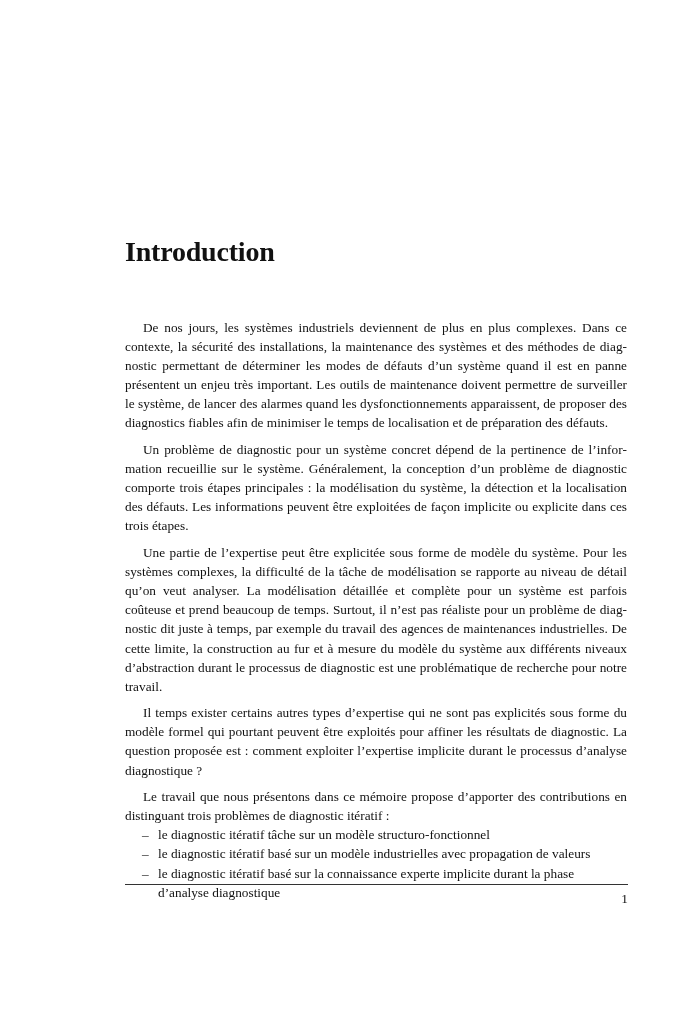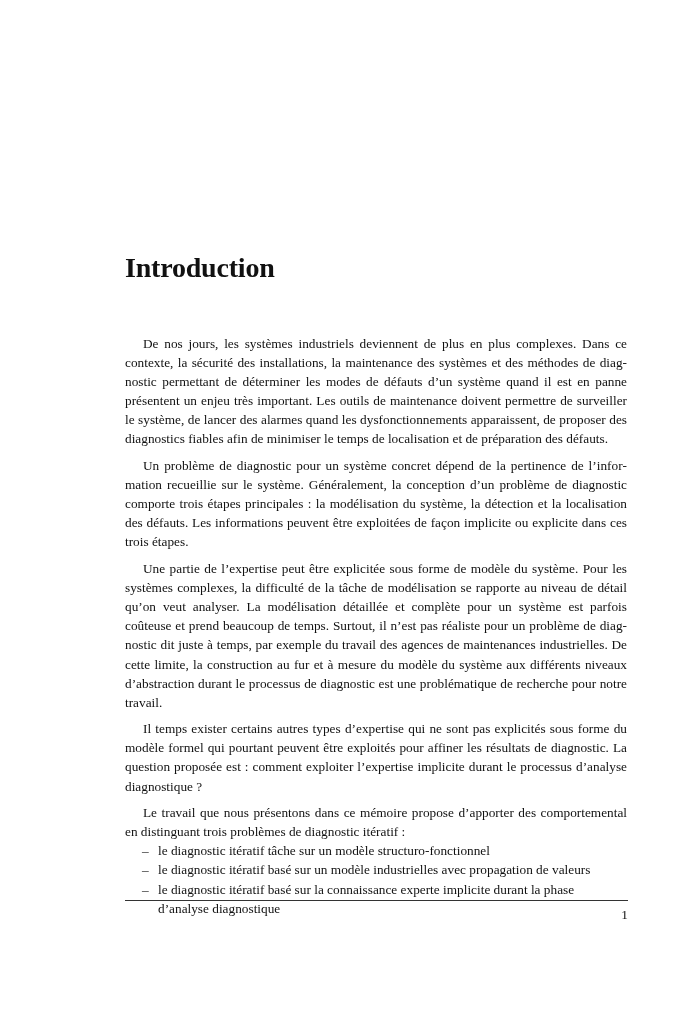--- a/index.html
+++ b/index.html
@@ -10,21 +10,21 @@
     body {
       width: 700px;
       height: 1028px;
       position: relative;
       overflow: hidden;
       font-family: "Liberation Serif", "DejaVu Serif", serif;
       color: #111111;
     }
     .page {
       position: absolute;
-      left: 0; top: 16px;
+      left: 0; top: 0;
       width: 700px;
       height: 1000px;
     }
     .chapter-title {
       position: absolute;
       left: 125px;
       top: 234px;
       margin: 0;
       font-size: 28px;
       font-weight: bold;
@@ -84,21 +84,21 @@
 
 <div class="page">
 
   <h1 class="chapter-title">Introduction</h1>
 
   <div class="body-text">
     <p>De nos jours, les systèmes industriels deviennent de plus en plus complexes. Dans ce contexte, la sécurité des installations, la maintenance des systèmes et des méthodes de diag­nostic permettant de déterminer les modes de défauts d’un système quand il est en panne présentent un enjeu très important. Les outils de maintenance doivent permettre de surveiller le système, de lancer des alarmes quand les dysfonctionnements apparaissent, de proposer des diagnostics fiables afin de minimiser le temps de localisation et de préparation des défauts.</p>
     <p>Un problème de diagnostic pour un système concret dépend de la pertinence de l’infor­mation recueillie sur le système. Généralement, la conception d’un problème de diagnostic comporte trois étapes principales : la modélisation du système, la détection et la localisation des défauts. Les informations peuvent être exploitées de façon implicite ou explicite dans ces trois étapes.</p>
     <p>Une partie de l’expertise peut être explicitée sous forme de modèle du système. Pour les systèmes complexes, la difficulté de la tâche de modélisation se rapporte au niveau de dé­tail qu’on veut analyser. La modélisation détaillée et complète pour un système est parfois coûteuse et prend beaucoup de temps. Surtout, il n’est pas réaliste pour un problème de diag­nostic dit juste à temps, par exemple du travail des agences de maintenances industrielles. De cette limite, la construction au fur et à mesure du modèle du système aux différents niveaux d’abstraction durant le processus de diagnostic est une problématique de recherche pour notre travail.</p>
     <p>Il temps exister certains autres types d’expertise qui ne sont pas explicités sous forme du modèle formel qui pourtant peuvent être exploités pour affiner les résultats de diagnostic. La question proposée est : comment exploiter l’expertise implicite durant le processus d’analyse diagnostique ?</p>
-    <p style="margin-bottom:0;">Le travail que nous présentons dans ce mémoire propose d’apporter des comportemental en distinguant trois problèmes de diagnostic itératif :</p>
+    <p style="margin-bottom:0;">Le travail que nous présentons dans ce mémoire propose d’apporter des contributions en distinguant trois problèmes de diagnostic itératif :</p>
     <ul>
       <li>
         <span class="dash">–</span>
         <span>le diagnostic itératif tâche sur un modèle structuro-fonctionnel</span>
       </li>
       <li>
         <span class="dash">–</span>
         <span>le diagnostic itératif basé sur un modèle industrielles avec propagation de valeurs</span>
       </li>
       <li>

